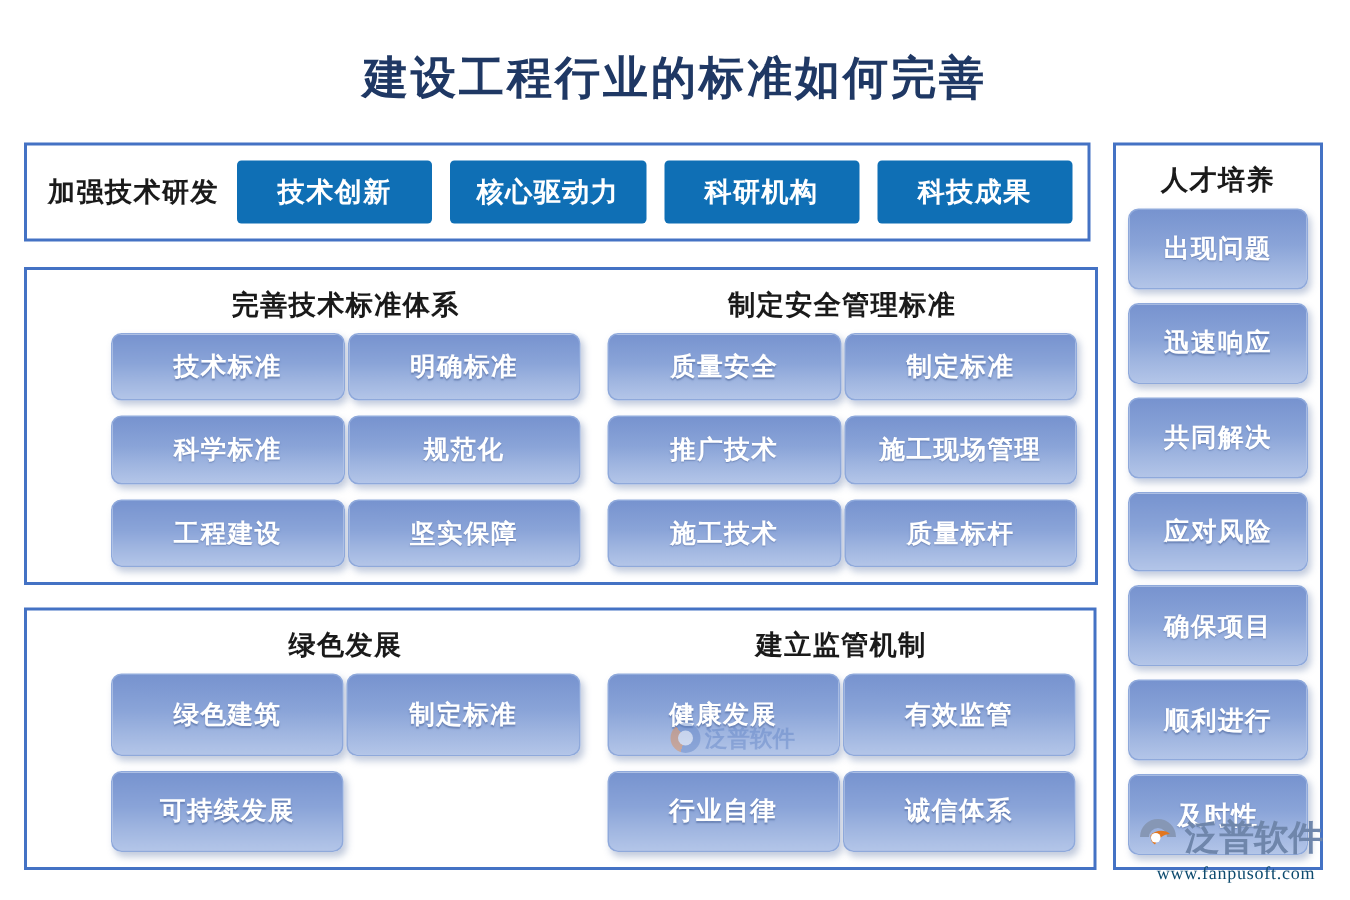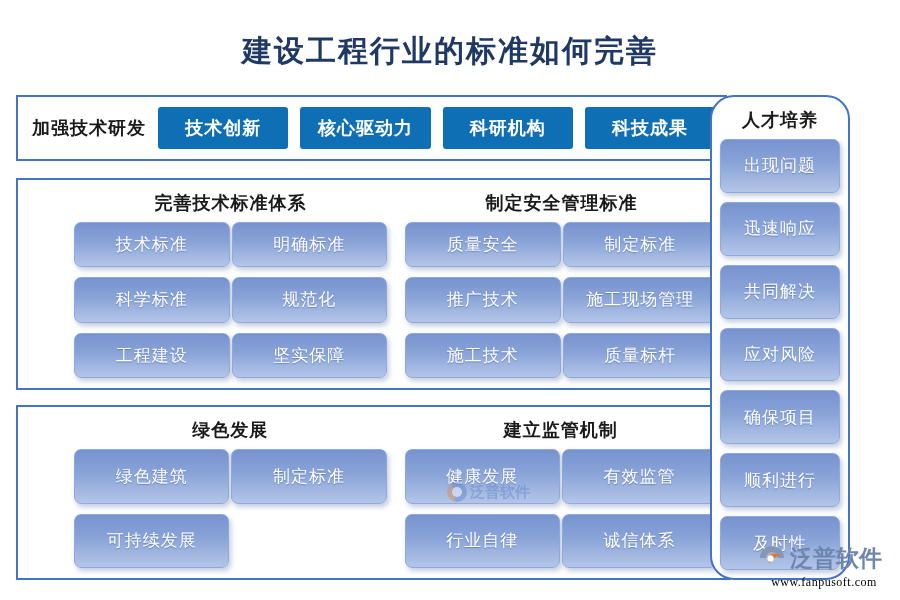--- a/index.html
+++ b/index.html
@@ -17,21 +17,21 @@
 
   
   #page-title {
     text-align: center;
     color: #1f3864;
     font-size: 30px;
     font-weight: bold;
     letter-spacing: 2px;
     line-height: 1;
     padding-top: 38px;
-    font-family: Liberation Mono, monospace;
+    font-family: Liberation Serif, serif;
   }
 
   
   #board {
     position: absolute;
     left: 0;
     top: 0;
     width: 900px;
     height: 600px;
   }
@@ -40,21 +40,21 @@
     position: absolute;
     border: 2px solid #4472c4;
     background: #ffffff;
     box-sizing: border-box;
   }
 
   
   #panel-rd      { left: 16px;  top: 95px;  width: 711px; height: 66px; }
   #panel-std     { left: 16px;  top: 178px; width: 716px; height: 212px; }
   #panel-green   { left: 16px;  top: 405px; width: 715px; height: 175px; }
-  #panel-talent  { left: 710px; top: 95px;  width: 140px; height: 485px; border-radius: 24px; }
+  #panel-talent  { left: 742px; top: 95px;  width: 140px; height: 485px; }
 
   
   .rd-row {
     display: flex;
     align-items: center;
     height: 100%;
     padding: 0 10px 0 14px;
     box-sizing: border-box;
     gap: 12px;
   }
@@ -111,21 +111,21 @@
     gap: 10px 2px;
   }
 
   
   .btn-grad {
     background: linear-gradient(to bottom, #7793cf 0%, #8aa4d8 45%, #9fb5e0 72%, #b3c5e8 100%);
     border: 1px solid #8fa9db;
     border-radius: 7px;
     color: #ffffff;
     font-size: 17px;
-    font-weight: normal;
+    font-weight: bold;
     letter-spacing: 1px;
     display: flex;
     align-items: center;
     justify-content: center;
     box-shadow: 2px 3px 5px rgba(120,140,180,0.45);
     text-shadow: 0 1px 1px rgba(70,95,150,0.55);
     box-sizing: border-box;
     white-space: nowrap;
     min-height: 40px;
   }
@@ -216,21 +216,21 @@
   }
   #brand-logo .logo-name {
     color: #6f86ab;
     font-size: 23px;
     font-weight: bold;
     letter-spacing: 0px;
     white-space: nowrap;
     line-height: 1;
   }
   #brand-logo .logo-url {
-    color: #000000;
+    color: #0c4a6e;
     font-size: 12px;
     letter-spacing: 0.5px;
     text-align: center;
     padding-top: 2px;
     font-family: "Liberation Serif", "DejaVu Serif", serif;
     white-space: nowrap;
   }
 </style>
 </head>
 <body>

